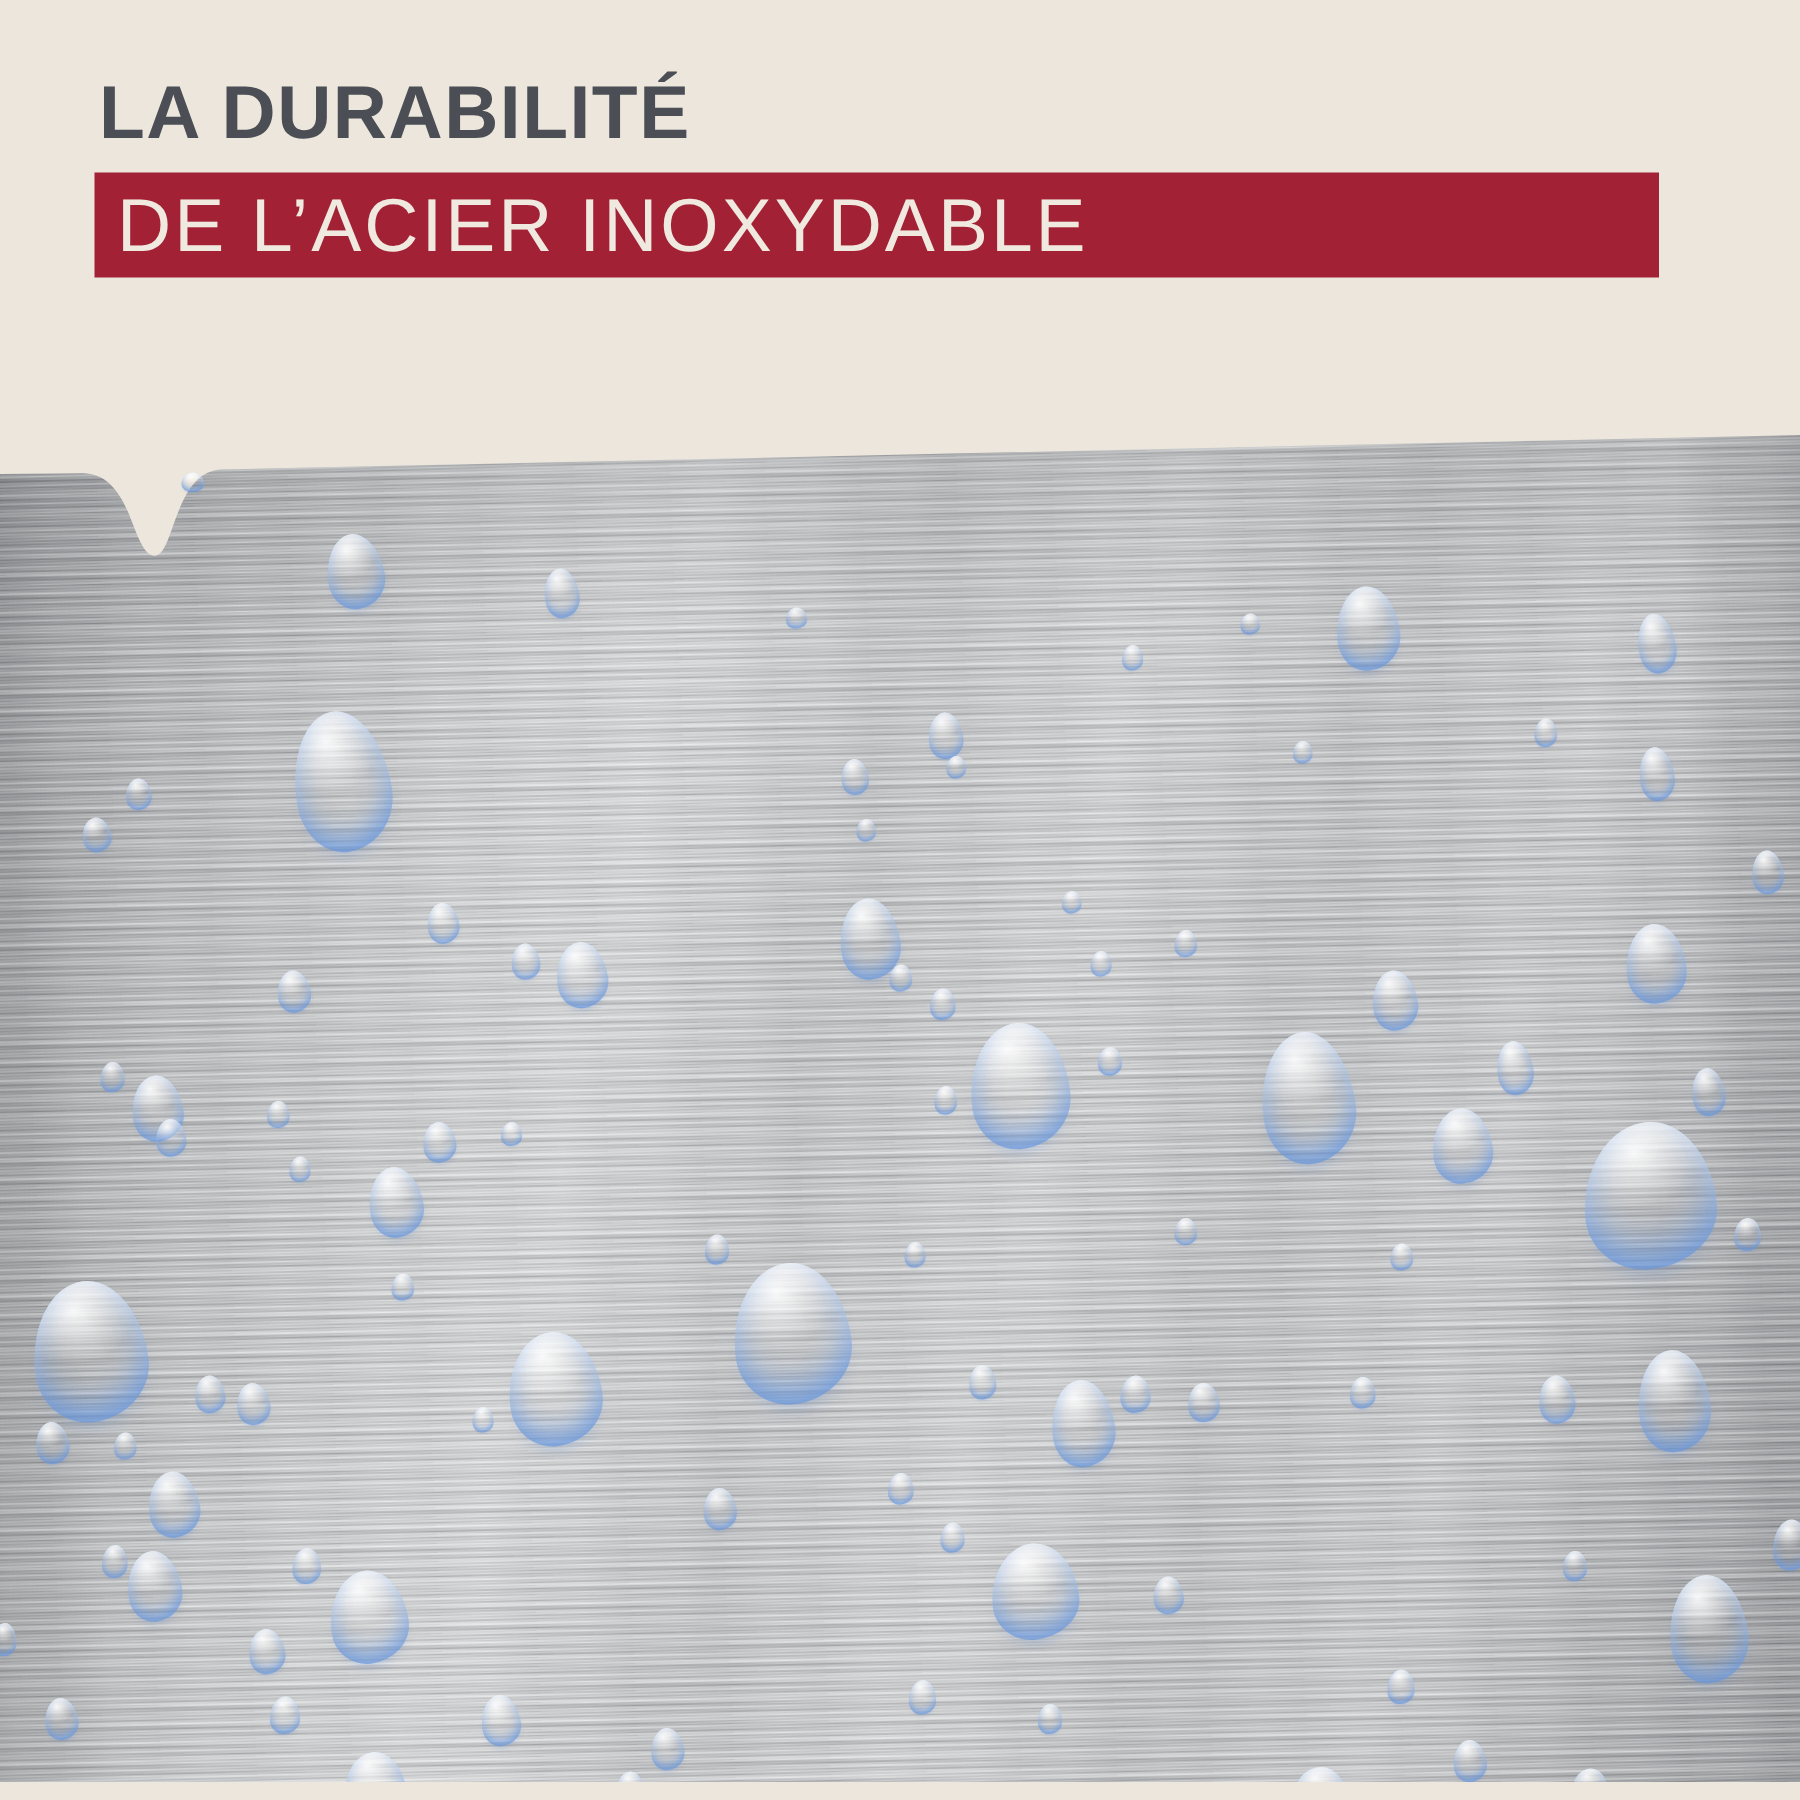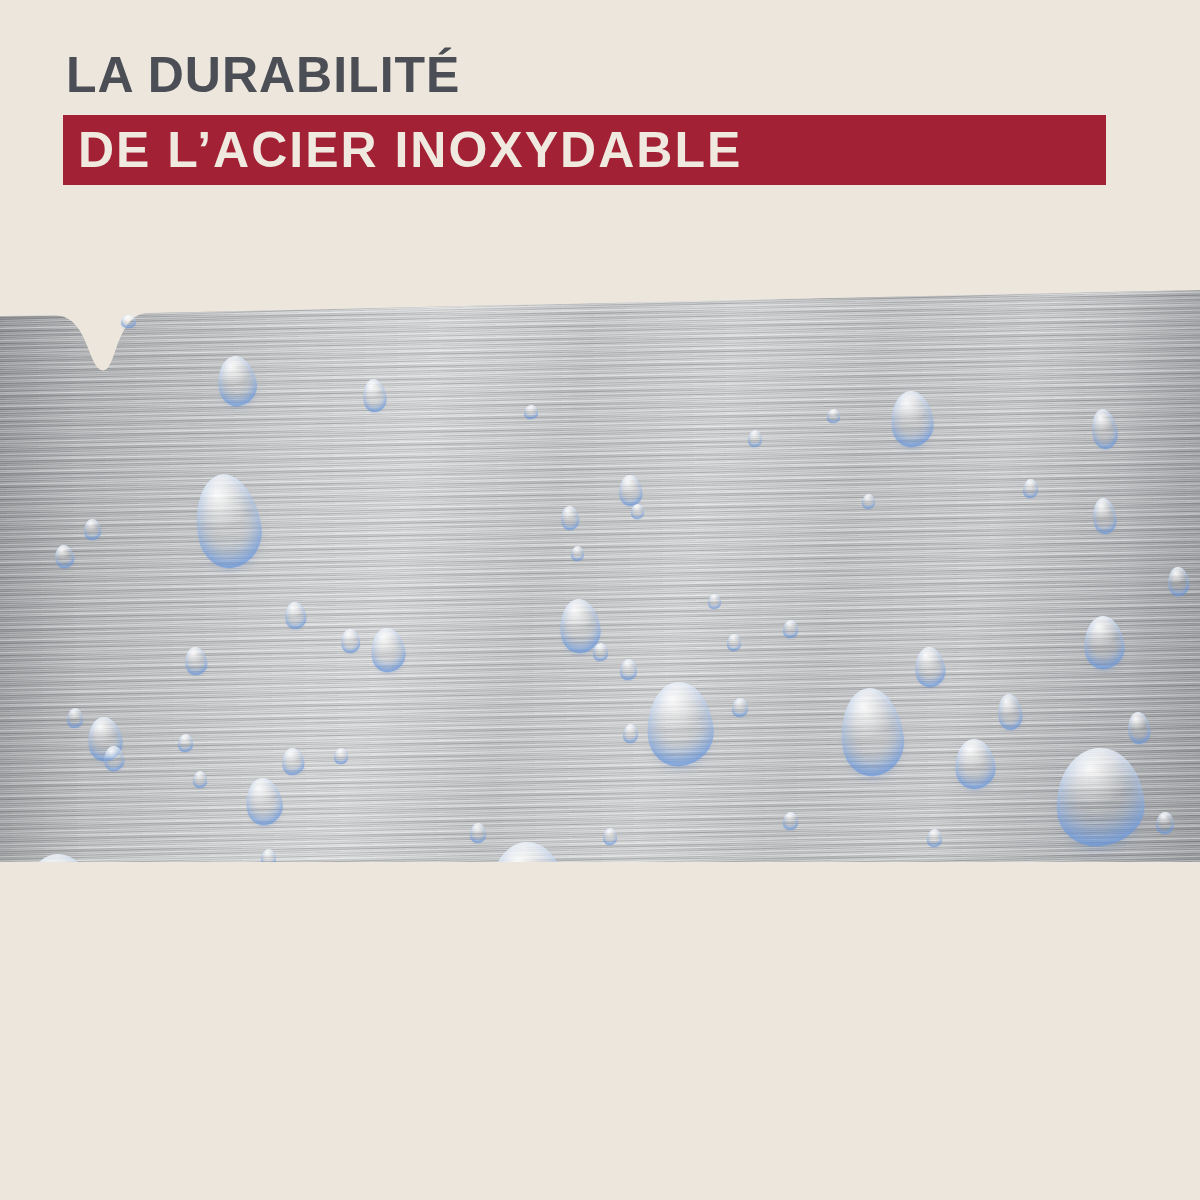--- a/index.html
+++ b/index.html
@@ -4,21 +4,21 @@
 <style>
   html,body{
     margin:0; padding:0;
     width:1200px; height:1200px;
     overflow:hidden;
     font-family:"Liberation Sans","DejaVu Sans",sans-serif;
     background:#ECE6DC;
   }
   .stage{
     position:relative;
-    width:1200px; height:862px;
+    width:1200px; height:1188px;
     overflow:hidden;
   }
   
   .steel{
     position:absolute;
     left:-3%; top:-3%;
     width:106%; height:106%;
     transform:rotate(-1.15deg);
     background:
       linear-gradient(180deg, rgba(50,52,58,0.22) 0%, rgba(50,52,58,0.09) 27%, rgba(50,52,58,0) 37%),
@@ -65,21 +65,21 @@
     position:absolute;
     left:63px; top:115px;
     width:1043px; height:70px;
     background:var(--banner-background,#A22135);
     display:flex; align-items:center;
     padding-left:15px;
     box-sizing:border-box;
   }
   .banner span{
     font-size:50px; line-height:1;
-    font-weight:700;
+    font-weight:400;
     letter-spacing:2px;
     color:var(--banner-text,#F0E9DF);
     white-space:nowrap;
   }
   
   #droplets{ position:absolute; left:0; top:0; width:1200px; height:1200px; }
   .drop{
     position:absolute;
     border-radius:52% 48% 55% 45% / 62% 60% 40% 38%;
     background:radial-gradient(85% 55% at 40% 20%,

